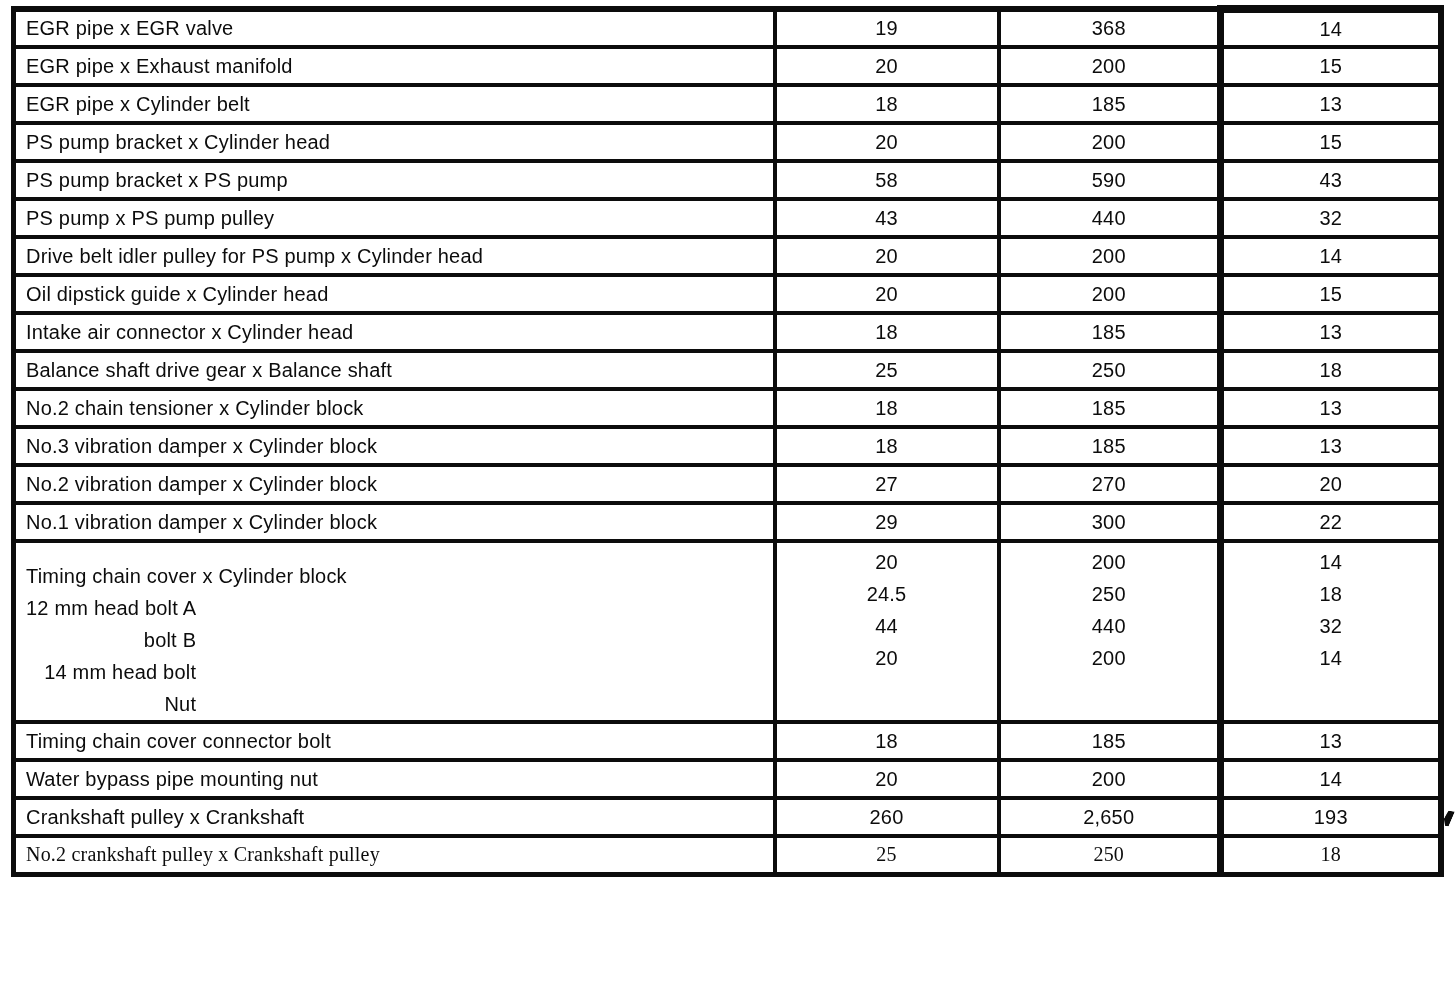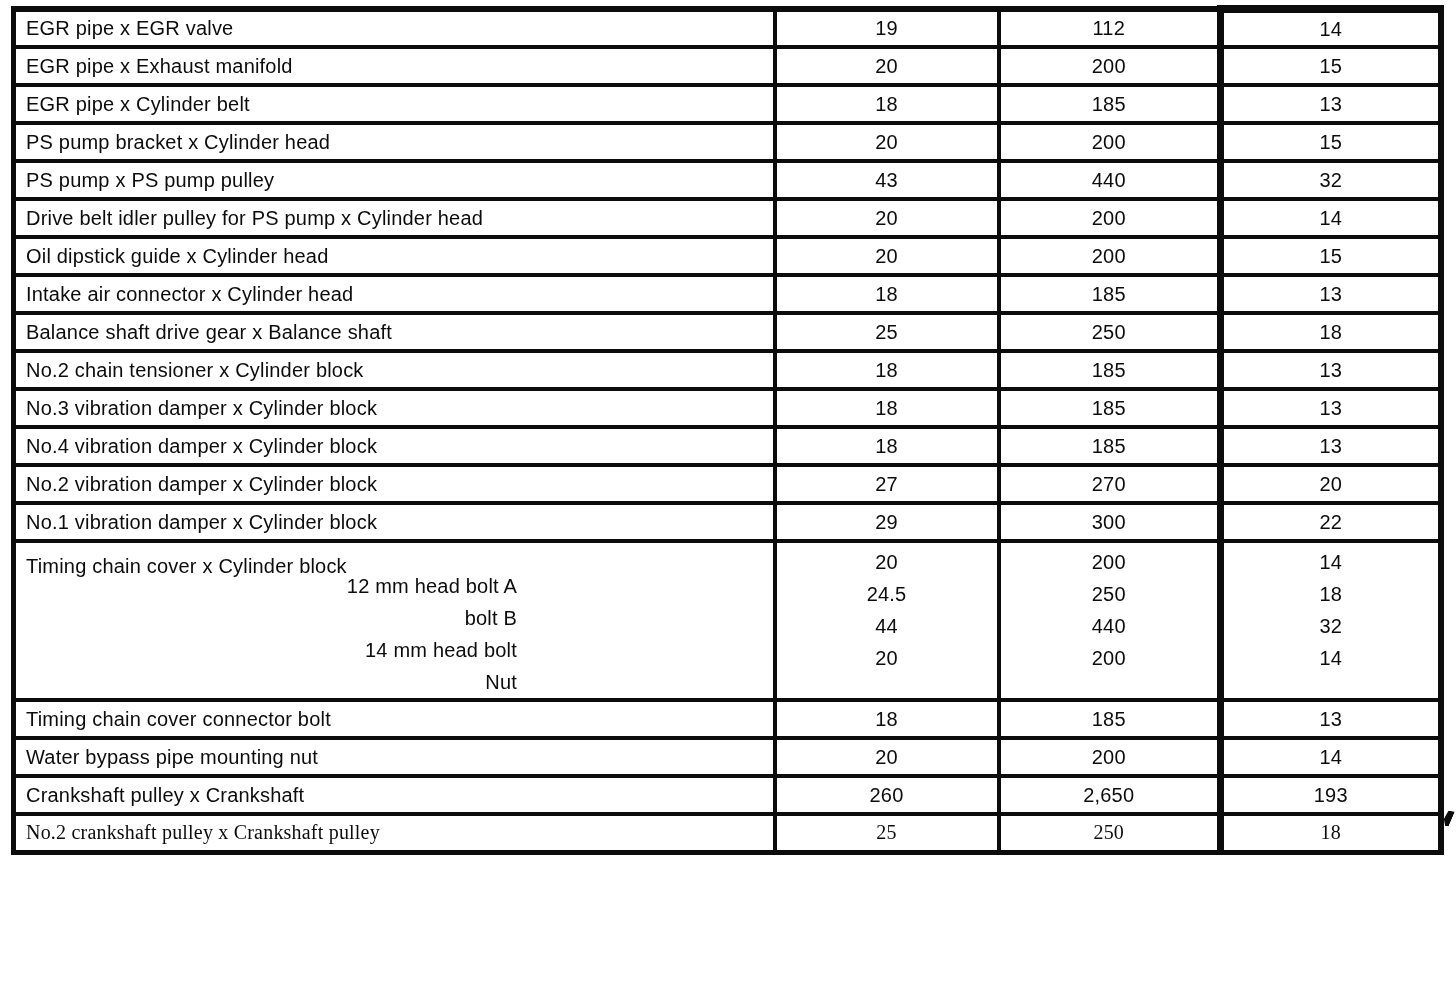--- a/index.html
+++ b/index.html
@@ -36,26 +36,27 @@
   .spec-table td.last-col { border-left-width: 7px; border-right-width: 6px; }
   .spec-table tr:first-child td.last-col { border-top-width: 8px; }
 
   .spec-table td.desc { text-align: left; padding-left: 10px; }
   .spec-table td.num  { text-align: center; }
 
   
   .spec-table tr.group-row td { height: 132px; vertical-align: top; }
   .group-inner {
     display: flex;
-    justify-content: flex-start;
+    justify-content: center;
     align-items: flex-start;
-    padding-top: 7px;
+    padding-top: 17px;
+    flex-direction: column;
   }
   .group-title { line-height: 32px; white-space: nowrap; }
-  .sub-labels { display: block; text-align: right; padding-right: 8px; margin-top: 20px; }
+  .sub-labels { display: block; text-align: right; padding-right: 8px; }
   .sub-labels span { display: block; line-height: 32px; white-space: nowrap; }
   .stack { padding-top: 3px; }
   .stack div { line-height: 32px; text-align: center; }
 
   
   .scan-artifact {
     position: absolute;
     left: 1444px; top: 811px;
     width: 8px; height: 15px;
     background: var(--ink);
@@ -71,40 +72,46 @@
     <colgroup>
       <col class="c-desc">
         <col class="c-v1">
         <col class="c-v2">
         <col class="c-v3">
     </colgroup>
     <tbody>
         <tr>
           <td class="desc">EGR pipe x EGR valve</td>
           <td class="num">19</td>
-          <td class="num">112</td>
+          <td class="num">368</td>
           <td class="num last-col">14</td>
         </tr>
         <tr>
           <td class="desc">EGR pipe x Exhaust manifold</td>
           <td class="num">20</td>
           <td class="num">200</td>
           <td class="num last-col">15</td>
         </tr>
         <tr>
           <td class="desc">EGR pipe x Cylinder belt</td>
           <td class="num">18</td>
           <td class="num">185</td>
           <td class="num last-col">13</td>
         </tr>
         <tr>
           <td class="desc">PS pump bracket x Cylinder head</td>
           <td class="num">20</td>
           <td class="num">200</td>
           <td class="num last-col">15</td>
+        </tr>
+        <tr>
+          <td class="desc">PS pump bracket x PS pump</td>
+          <td class="num">58</td>
+          <td class="num">590</td>
+          <td class="num last-col">43</td>
         </tr>
         <tr>
           <td class="desc">PS pump x PS pump pulley</td>
           <td class="num">43</td>
           <td class="num">440</td>
           <td class="num last-col">32</td>
         </tr>
         <tr>
           <td class="desc">Drive belt idler pulley for PS pump x Cylinder head</td>
           <td class="num">20</td>
@@ -130,26 +137,20 @@
           <td class="num last-col">18</td>
         </tr>
         <tr>
           <td class="desc">No.2 chain tensioner x Cylinder block</td>
           <td class="num">18</td>
           <td class="num">185</td>
           <td class="num last-col">13</td>
         </tr>
         <tr>
           <td class="desc">No.3 vibration damper x Cylinder block</td>
-          <td class="num">18</td>
-          <td class="num">185</td>
-          <td class="num last-col">13</td>
-        </tr>
-        <tr>
-          <td class="desc">No.4 vibration damper x Cylinder block</td>
           <td class="num">18</td>
           <td class="num">185</td>
           <td class="num last-col">13</td>
         </tr>
         <tr>
           <td class="desc">No.2 vibration damper x Cylinder block</td>
           <td class="num">27</td>
           <td class="num">270</td>
           <td class="num last-col">20</td>
         </tr>

